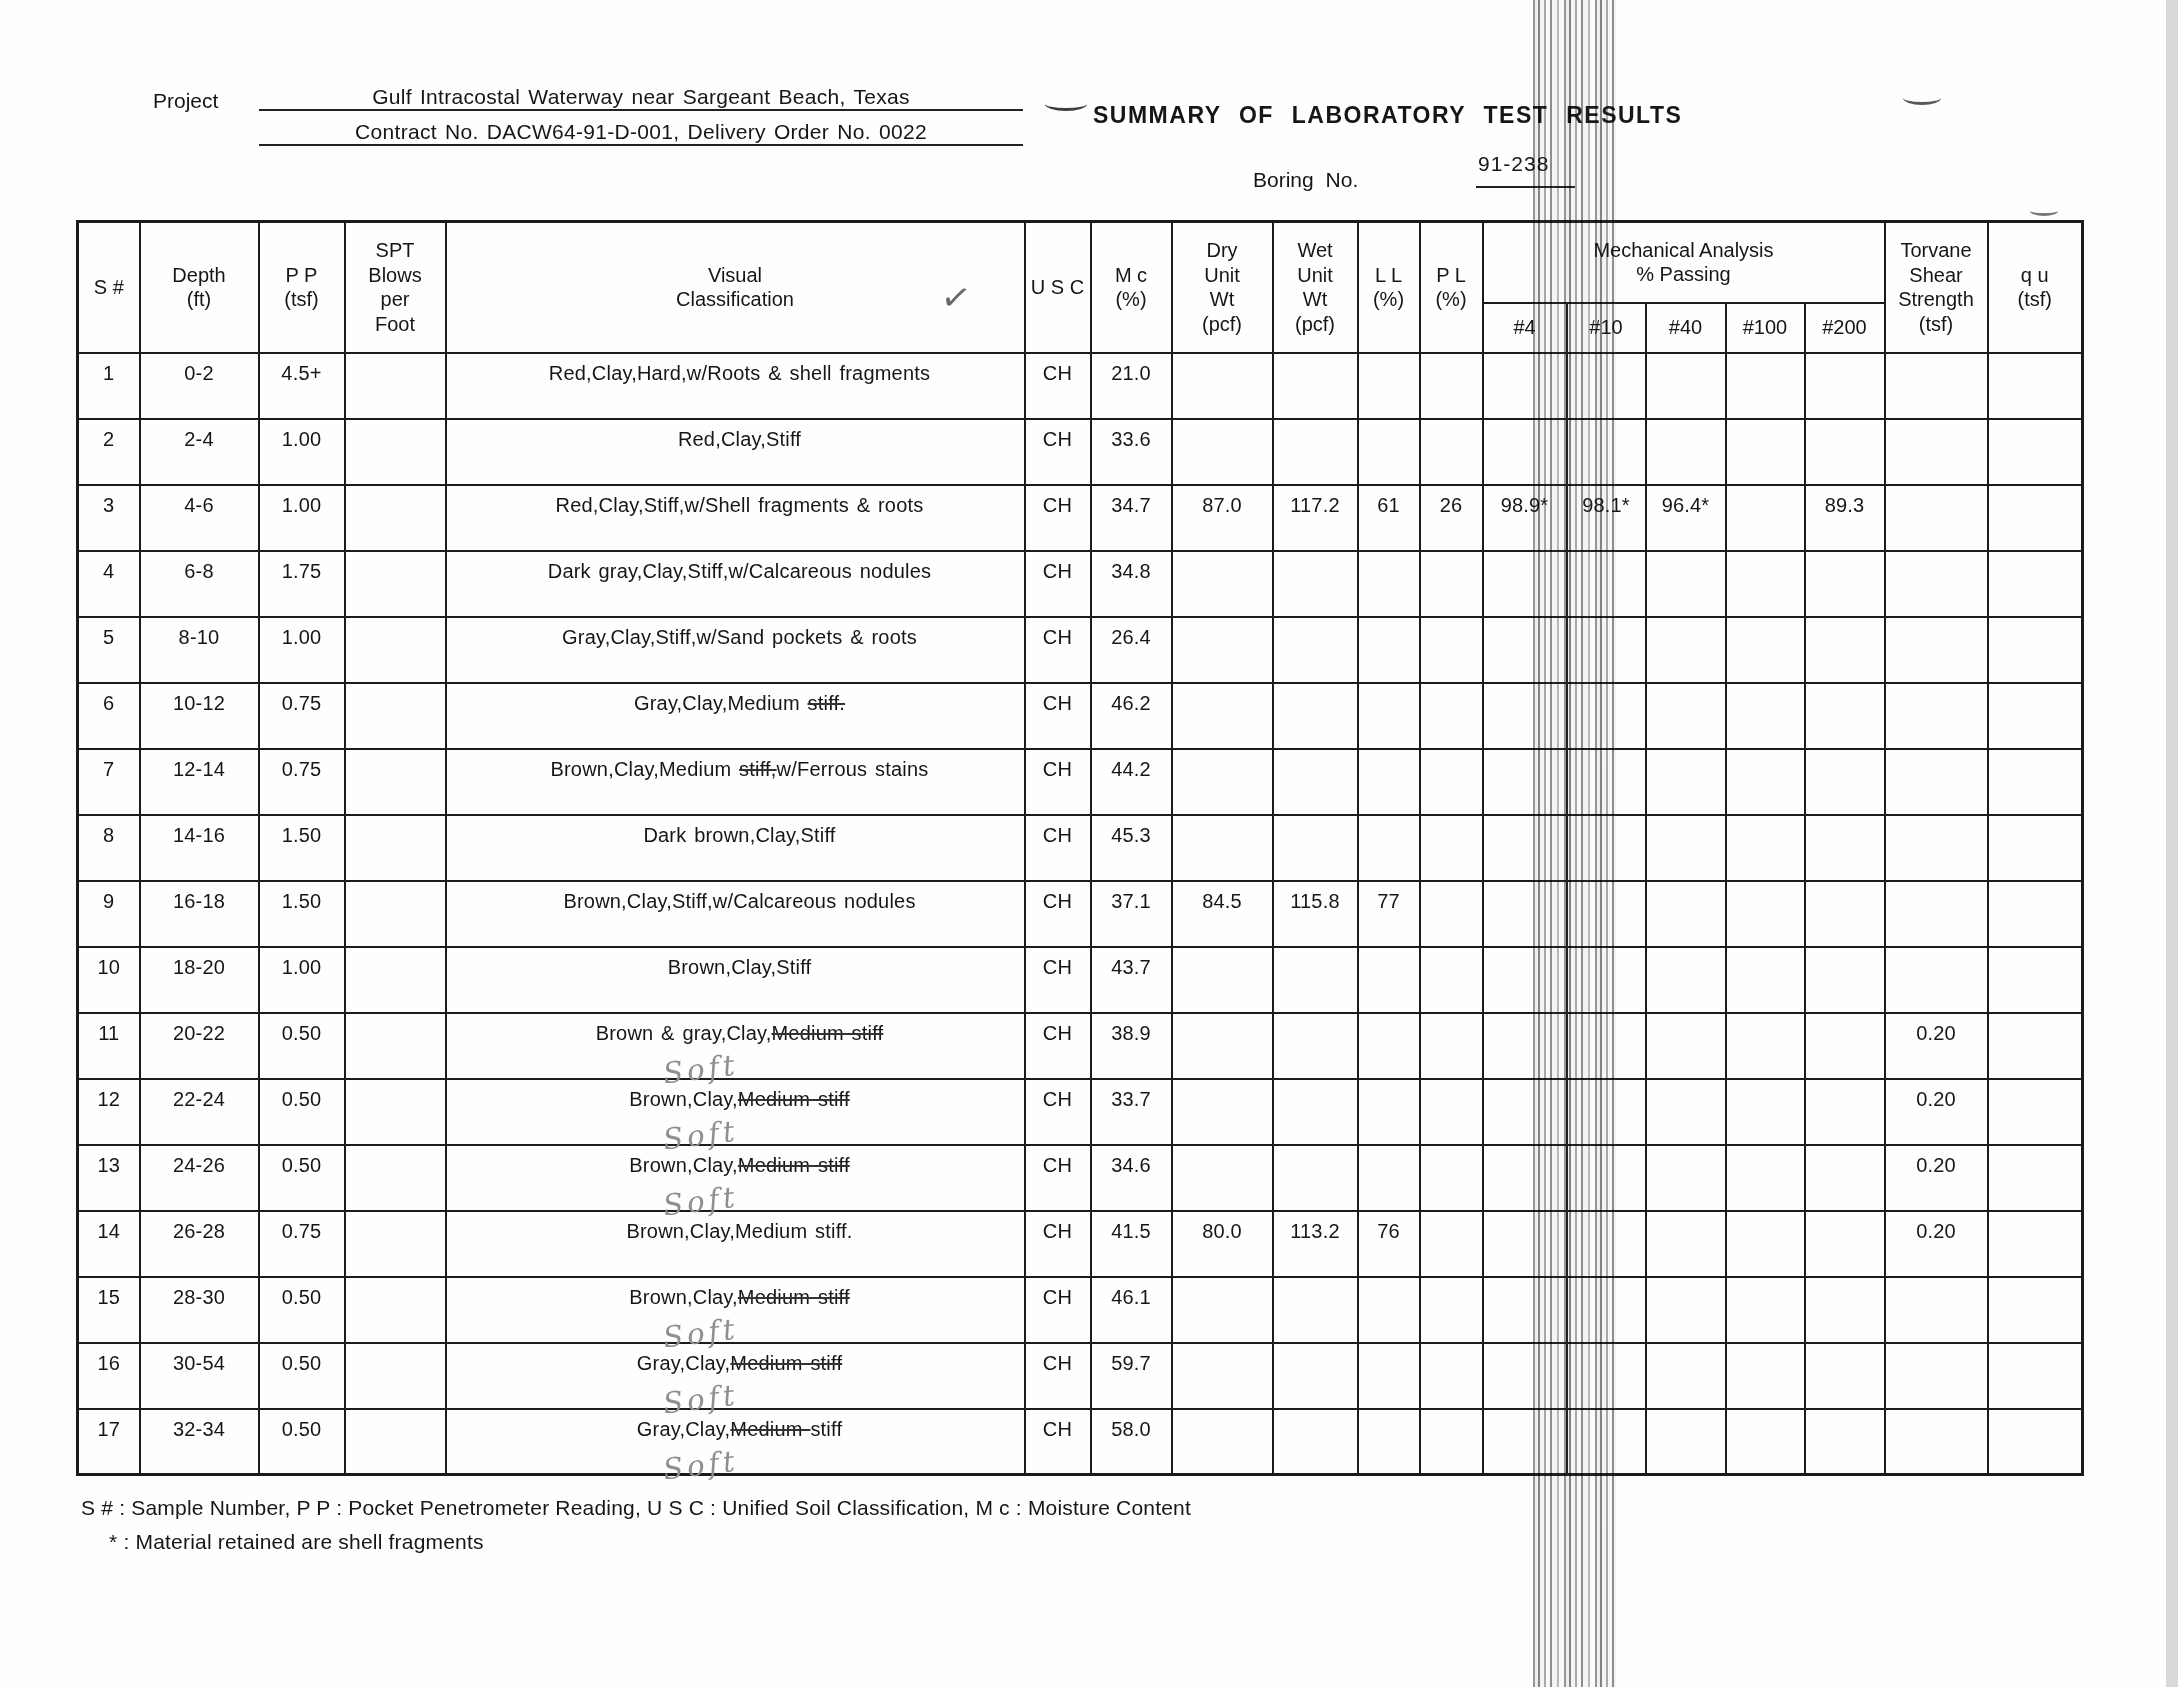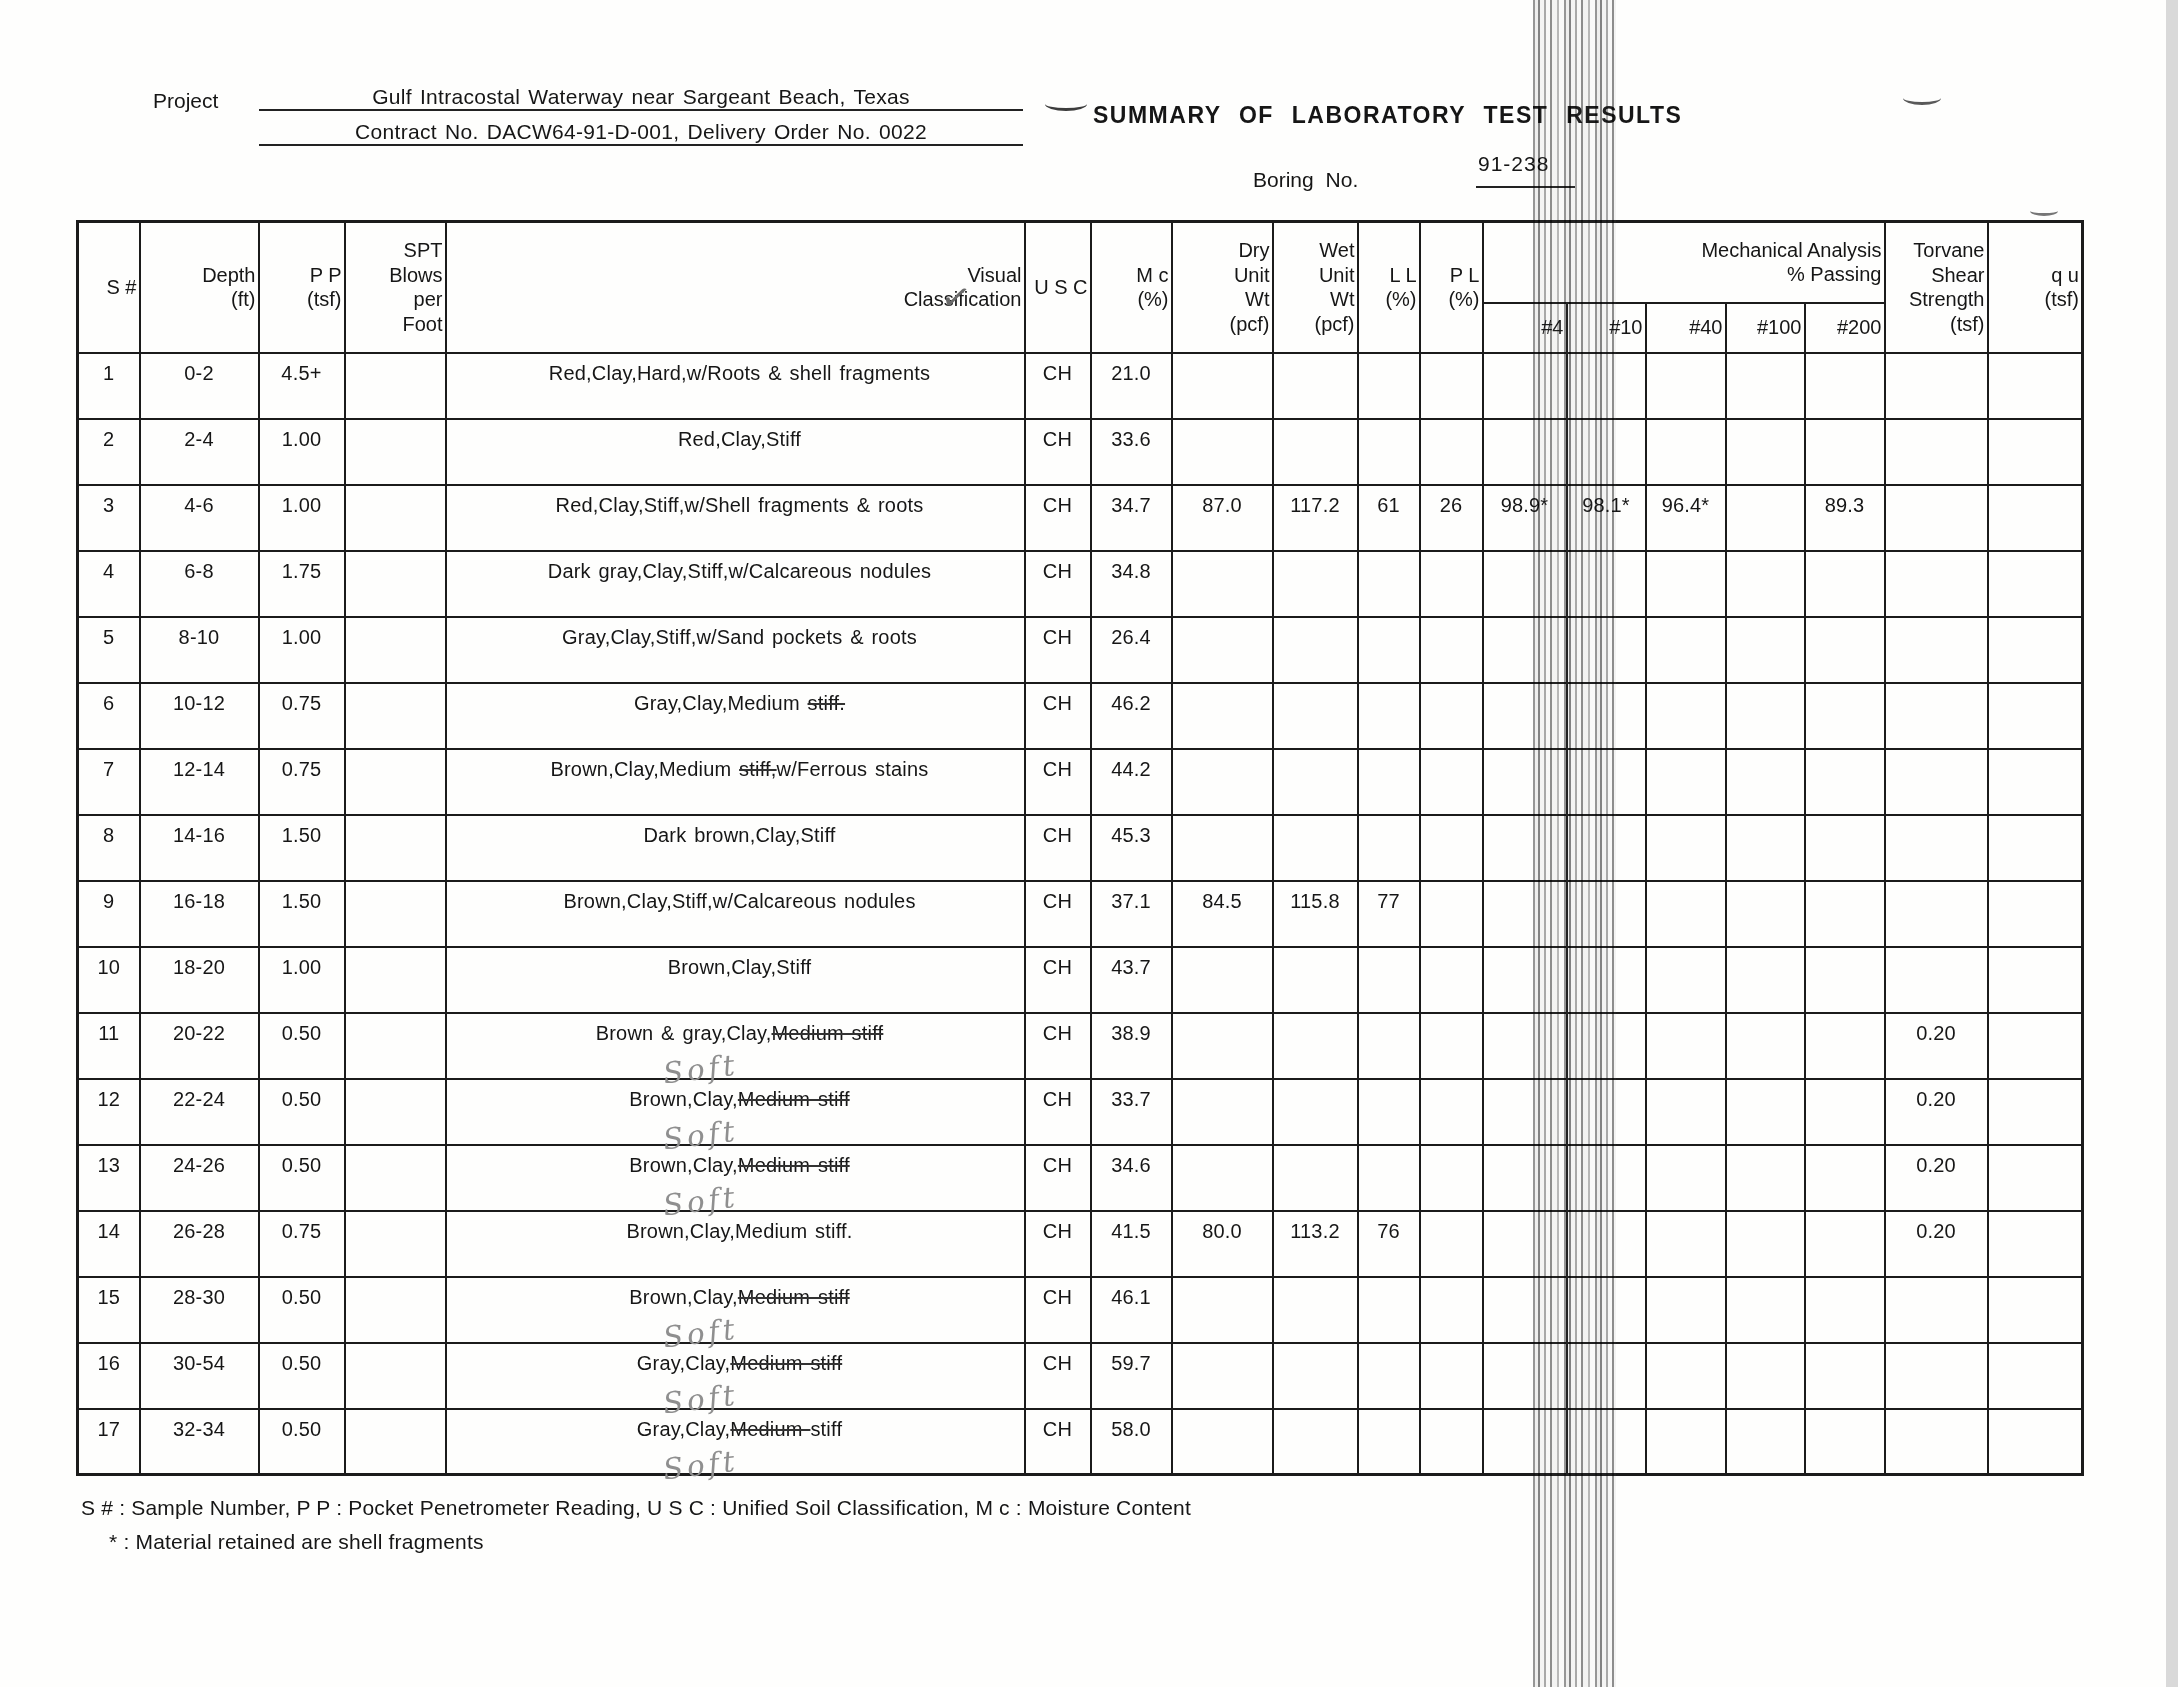--- a/index.html
+++ b/index.html
@@ -18,21 +18,21 @@
   .boring-label{position:absolute;left:1253px;top:168px;font-size:21px;word-spacing:6px}
   .boring-value{position:absolute;left:1476px;top:152px;font-size:21px;
                 border-bottom:2px solid #222;padding:0 26px 10px 2px;letter-spacing:1px}
 
   
   table.results{position:absolute;left:76px;top:220px;width:2008px;border-collapse:collapse;
                 table-layout:fixed;font-size:20px;background:transparent}
   .results th,.results td{border:2px solid #1b1b1b;padding:0}
   .results{border:3px solid #1b1b1b}
   .results thead th{font-weight:normal;white-space:pre-line;line-height:1.22;
-                    vertical-align:middle;text-align:right;font-size:20px;padding:4px 2px}
+                    vertical-align:middle;text-align:center;font-size:20px;padding:4px 2px}
   .results thead tr.main-row{height:81px}
   .results thead tr.sieve-row{height:50px}
   th.h-s{vertical-align:bottom;text-align:left;padding:0 0 8px 10px}
   th.h-mech{vertical-align:middle}
   .results tbody td{height:66px;vertical-align:top;padding-top:8px;text-align:center;
                     font-size:20px;letter-spacing:0.2px}
   td.visual{text-align:left;padding-left:9px;position:relative;word-spacing:2px}
   .strike:not(:empty){text-decoration:line-through;text-decoration-thickness:2px;text-decoration-color:#333}
   .hand{position:absolute;left:216px;top:38px;font-size:29px;font-style:italic;color:#8f8f8f;
         transform:rotate(-7deg);letter-spacing:4px;font-family:"DejaVu Serif",serif;z-index:2}

